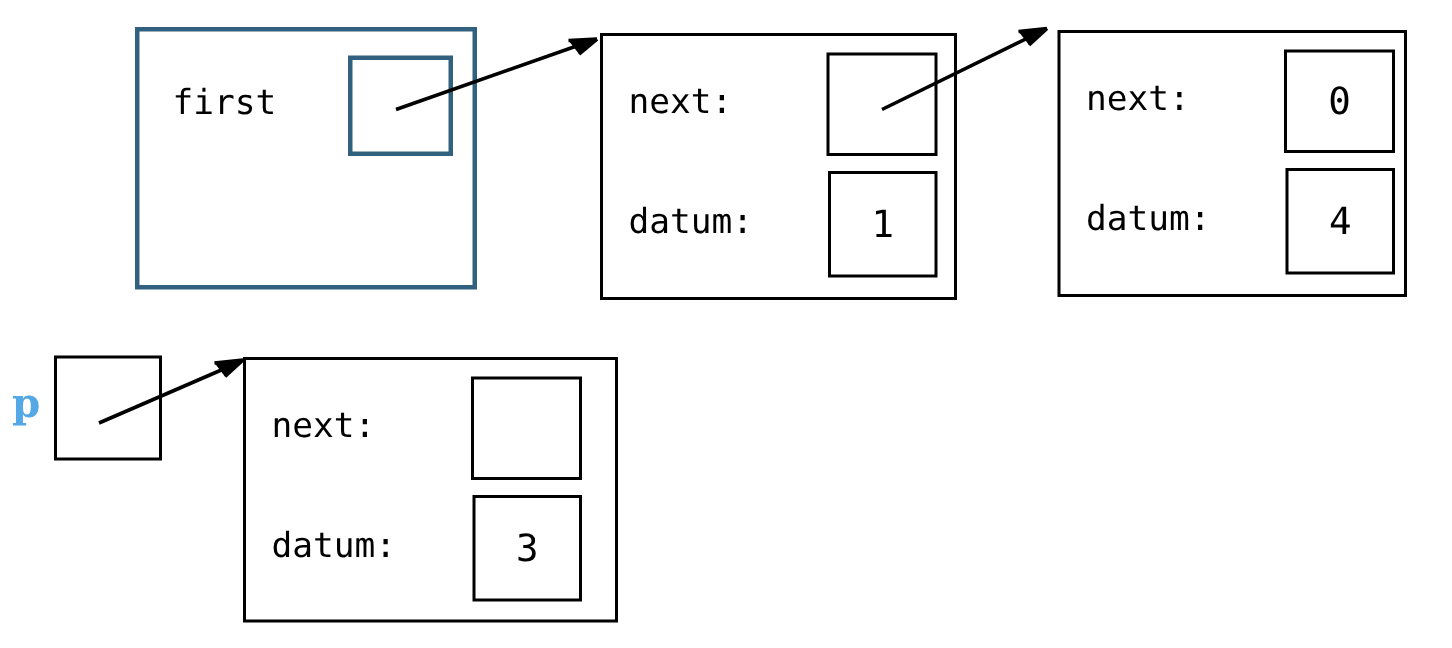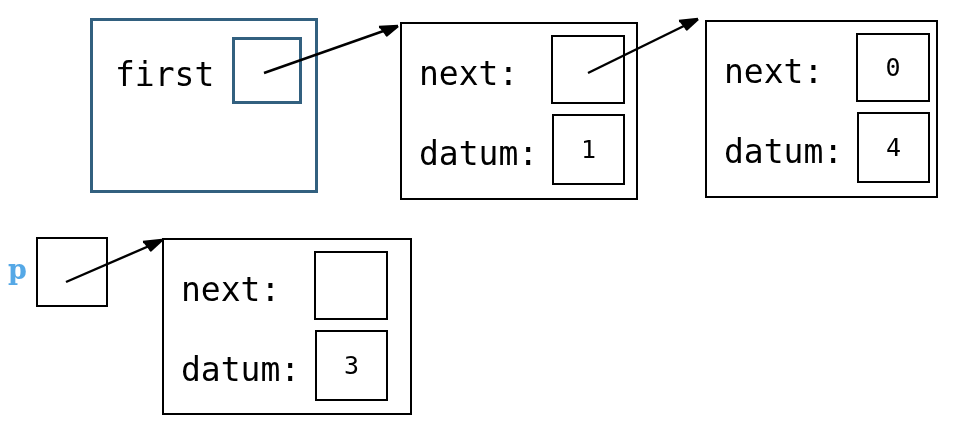--- a/index.html
+++ b/index.html
@@ -41,21 +41,21 @@
     font-size: 25px;
     color: #000000;
     line-height: 1;
   }
   .slot-blue {
     border: 3px solid #32607f;
   }
   .field-label {
     position: absolute;
     font-family: "DejaVu Sans Mono", "Liberation Mono", monospace;
-    font-size: 33px;
+    font-size: 23px;
     color: #000000;
     white-space: pre;
     line-height: 1;
   }
   .var-label {
     position: absolute;
     font-family: "DejaVu Serif", "Liberation Serif", serif;
     font-weight: bold;
     font-size: 27px;
     line-height: 1;

